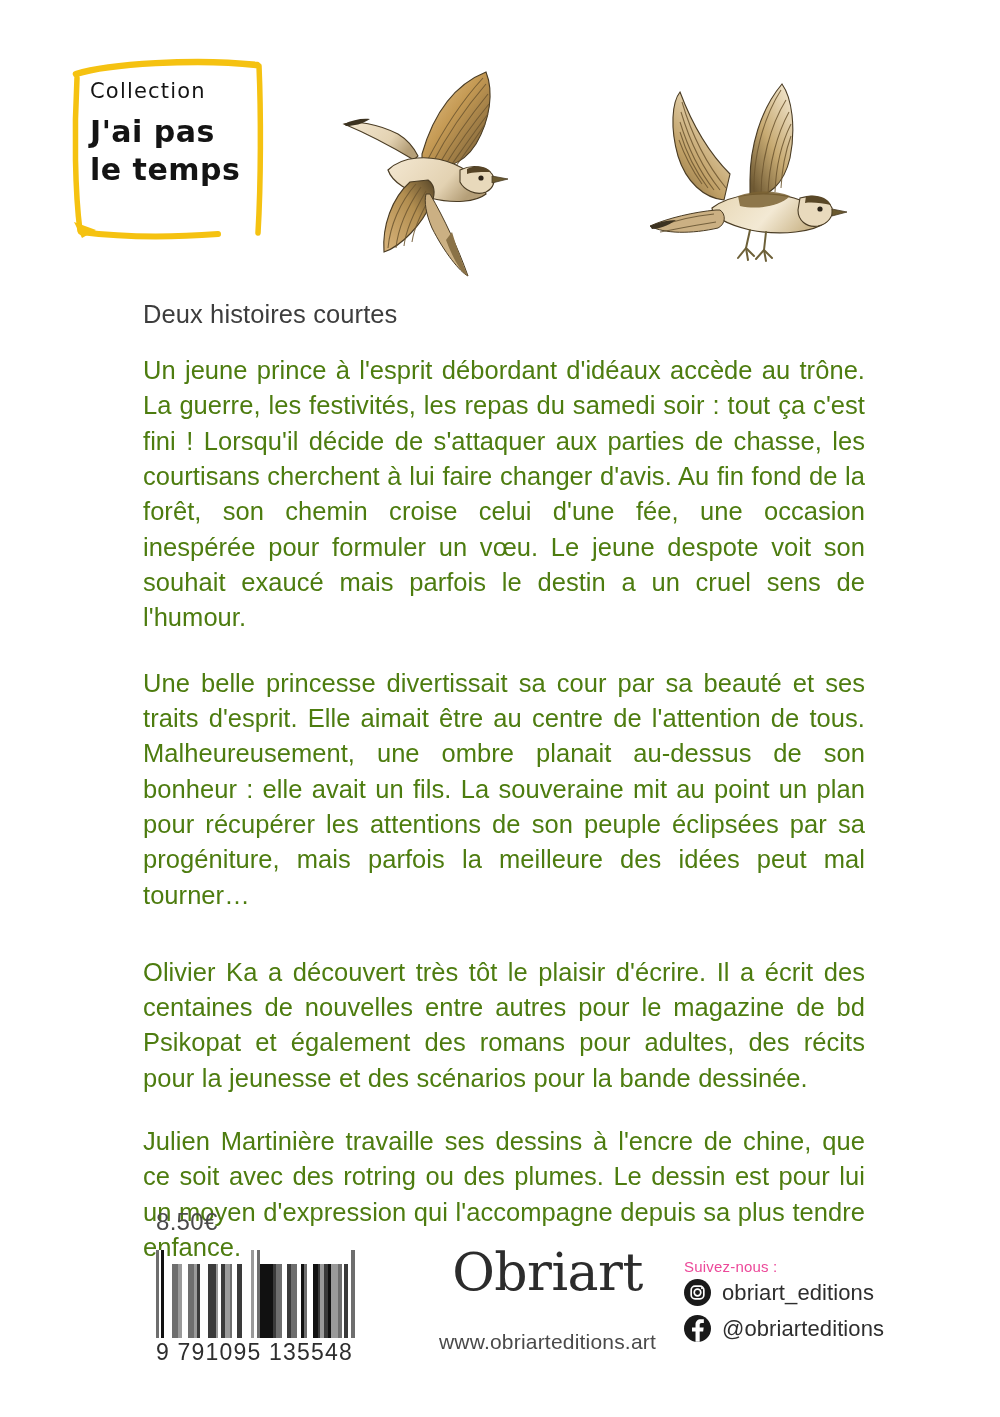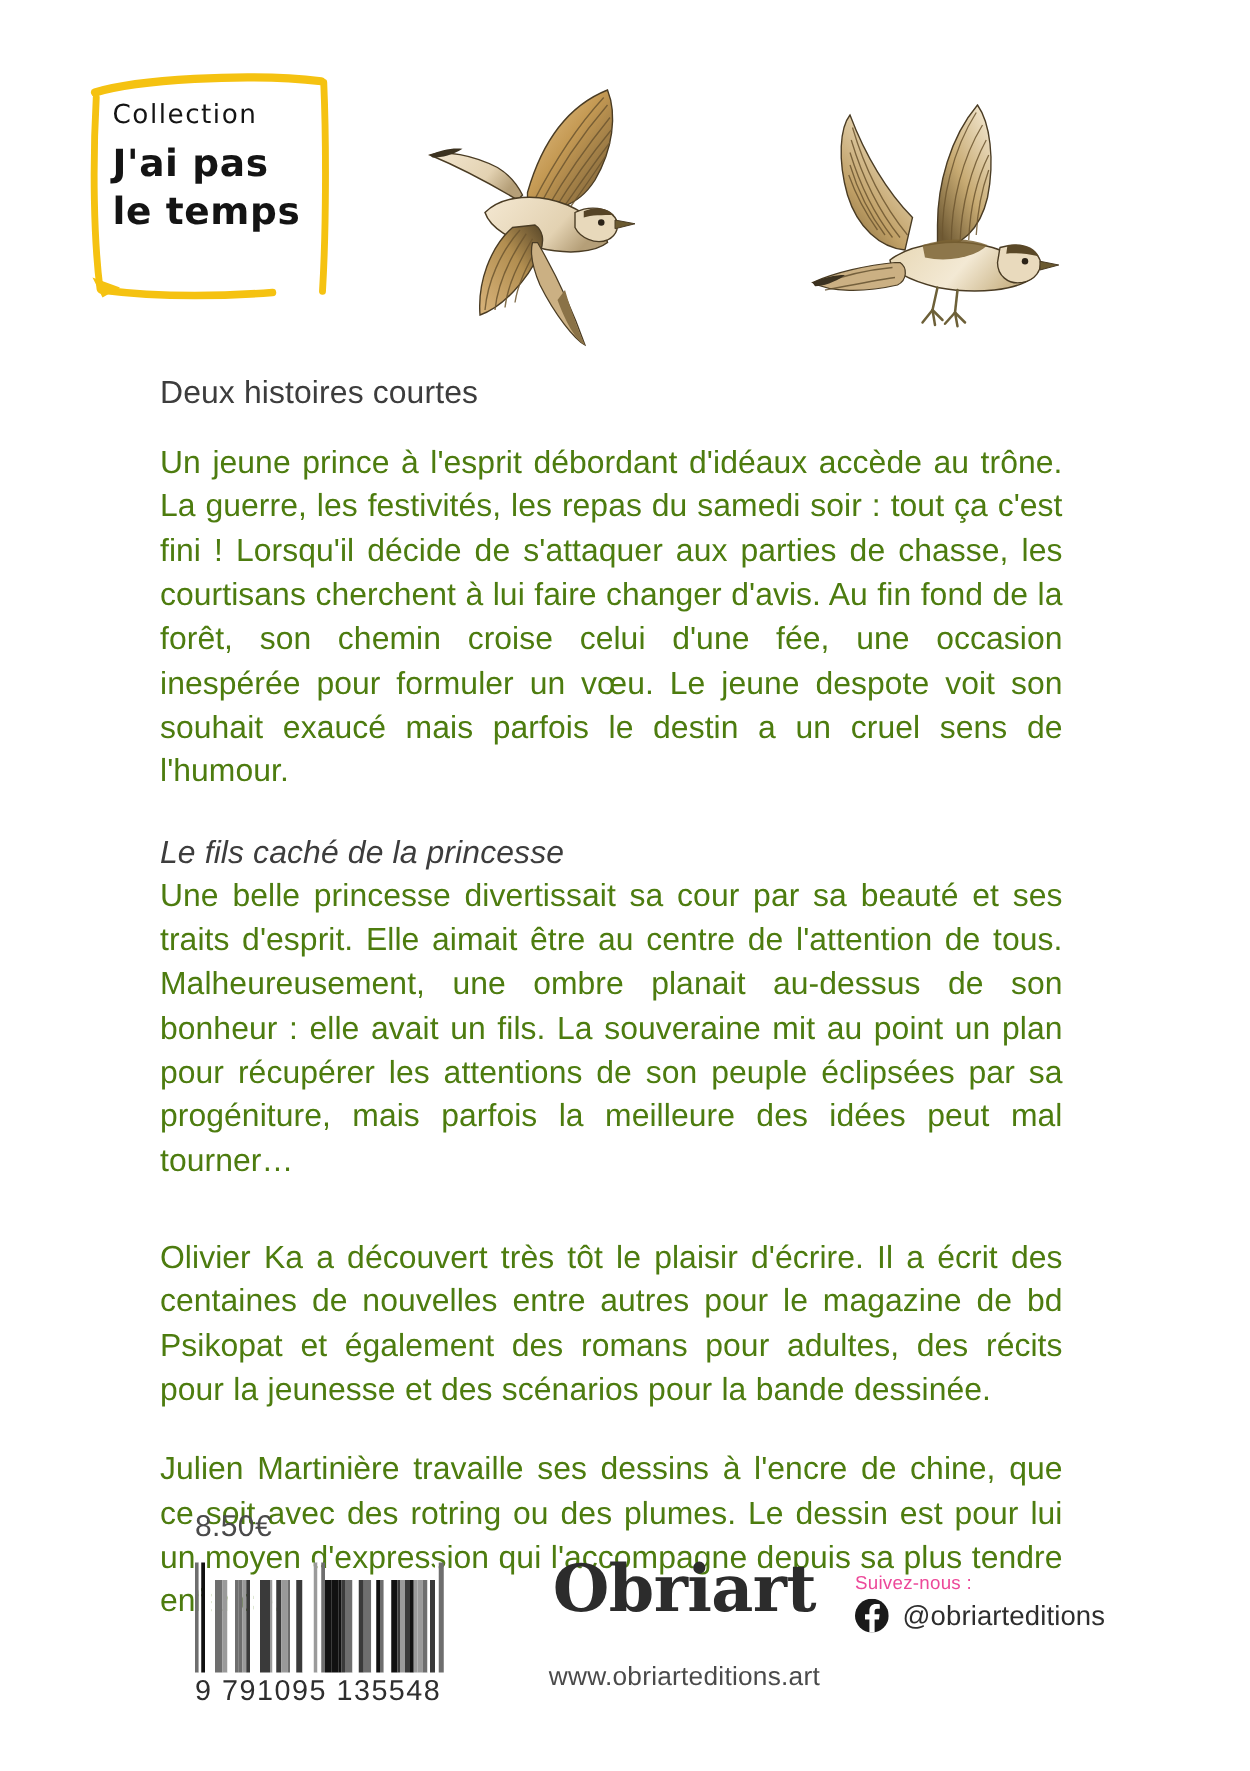--- a/index.html
+++ b/index.html
@@ -65,21 +65,21 @@
     position: absolute;
     left: 634px;
     top: 62px;
     width: 215px;
     height: 205px;
   }
 
   
   #content {
     position: absolute;
-    left: 128px;
+    left: 143px;
     top: 298px;
     width: 722px;
   }
   .heading {
     font-size: 25.5px;
     line-height: 1.30;
     color: #3d3d3d;
     margin: 0 0 22px 0;
     letter-spacing: 0.1px;
   }
@@ -148,21 +148,21 @@
     top: 50px;
     width: 245px;
     text-align: center;
   }
   #publisher-logo {
     font-family: "DejaVu Serif", serif;
     font-size: 52px;
     color: #2c2c2c;
     letter-spacing: -0.5px;
     line-height: 1;
-    font-weight: 700;
+    font-weight: 400;
   }
   #publisher-url {
     margin-top: 32px;
     font-size: 21px;
     color: #4a4a4a;
     letter-spacing: 0.2px;
   }
 
   #social {
     position: absolute;
@@ -330,21 +330,20 @@
   </g>
 </svg>
 
 <div id="content">
   <div class="heading">Deux histoires courtes</div>
 
   <p class="para">Un jeune prince à l'esprit débordant d'idéaux accède au trône. La guerre, les festivités, les repas du samedi soir : tout ça c'est fini ! Lorsqu'il décide de s'attaquer aux parties de chasse, les courtisans cherchent à lui faire changer d'avis. Au fin fond de la forêt, son chemin croise celui d'une fée, une occasion inespérée pour formuler un vœu. Le jeune despote voit son souhait exaucé mais parfois le destin a un cruel sens de l'humour.</p>
 
   <div class="gap-story"></div>
 
-  <div class="story-title">Le fils caché de la princesse</div>
   <p class="para">Une belle princesse divertissait sa cour par sa beauté et ses traits d'esprit. Elle aimait être au centre de l'attention de tous. Malheureusement, une ombre planait au-dessus de son bonheur : elle avait un fils. La souveraine mit au point un plan pour récupérer les attentions de son peuple éclipsées par sa progéniture, mais parfois la meilleure des idées peut mal tourner…</p>
 
   <div class="gap-bio"></div>
 
   <p class="para">Olivier Ka a découvert très tôt le plaisir d'écrire. Il a écrit  des centaines de nouvelles entre autres pour le magazine de bd Psikopat et également des romans pour adultes, des récits pour la jeunesse et des scénarios pour la bande dessinée.</p>
 
   <div class="gap-bio2"></div>
 
   <p class="para">Julien Martinière travaille ses dessins à l'encre de chine, que ce soit avec des rotring ou des plumes. Le dessin est pour lui un moyen d'expression qui l'accompagne depuis sa plus tendre enfance.</p>
 </div>
@@ -415,20 +414,29 @@
   </div>
 
   <div id="publisher">
     <div id="publisher-logo">Obriart</div>
     <div id="publisher-url">www.obriarteditions.art</div>
   </div>
 
   <div id="social">
     <div id="social-label">Suivez-nous :</div>
 
+    <div class="social-row">
+      <svg class="social-icon" viewBox="0 0 32 32">
+        <circle cx="16" cy="16" r="16" fill="#1a1a1a"></circle>
+        <rect x="8.5" y="8.5" width="15" height="15" rx="4.6" ry="4.6" fill="none" stroke="#ffffff" stroke-width="2"></rect>
+        <circle cx="16" cy="16" r="3.9" fill="none" stroke="#ffffff" stroke-width="2"></circle>
+        <circle cx="21.3" cy="10.8" r="1.25" fill="#ffffff"></circle>
+      </svg>
+      <span class="social-handle">obriart_editions</span>
+    </div>
 
     <div class="social-row">
       <svg class="social-icon" viewBox="0 0 32 32">
         <circle cx="16" cy="16" r="16" fill="#1a1a1a"></circle>
         <path d="M18.6 31.8 V19.6 h4.1 l0.62 -4.8 h-4.72 v-3.06 c0 -1.39 0.39 -2.34 2.38 -2.34 h2.54 V5.12 c-0.44 -0.06 -1.95 -0.19 -3.7 -0.19 -3.66 0 -6.17 2.23 -6.17 6.34 v3.53 h-4.14 v4.8 h4.14 v12.1 z" fill="#ffffff"></path>
       </svg>
       <span class="social-handle">@obriarteditions</span>
     </div>
   </div>
 

